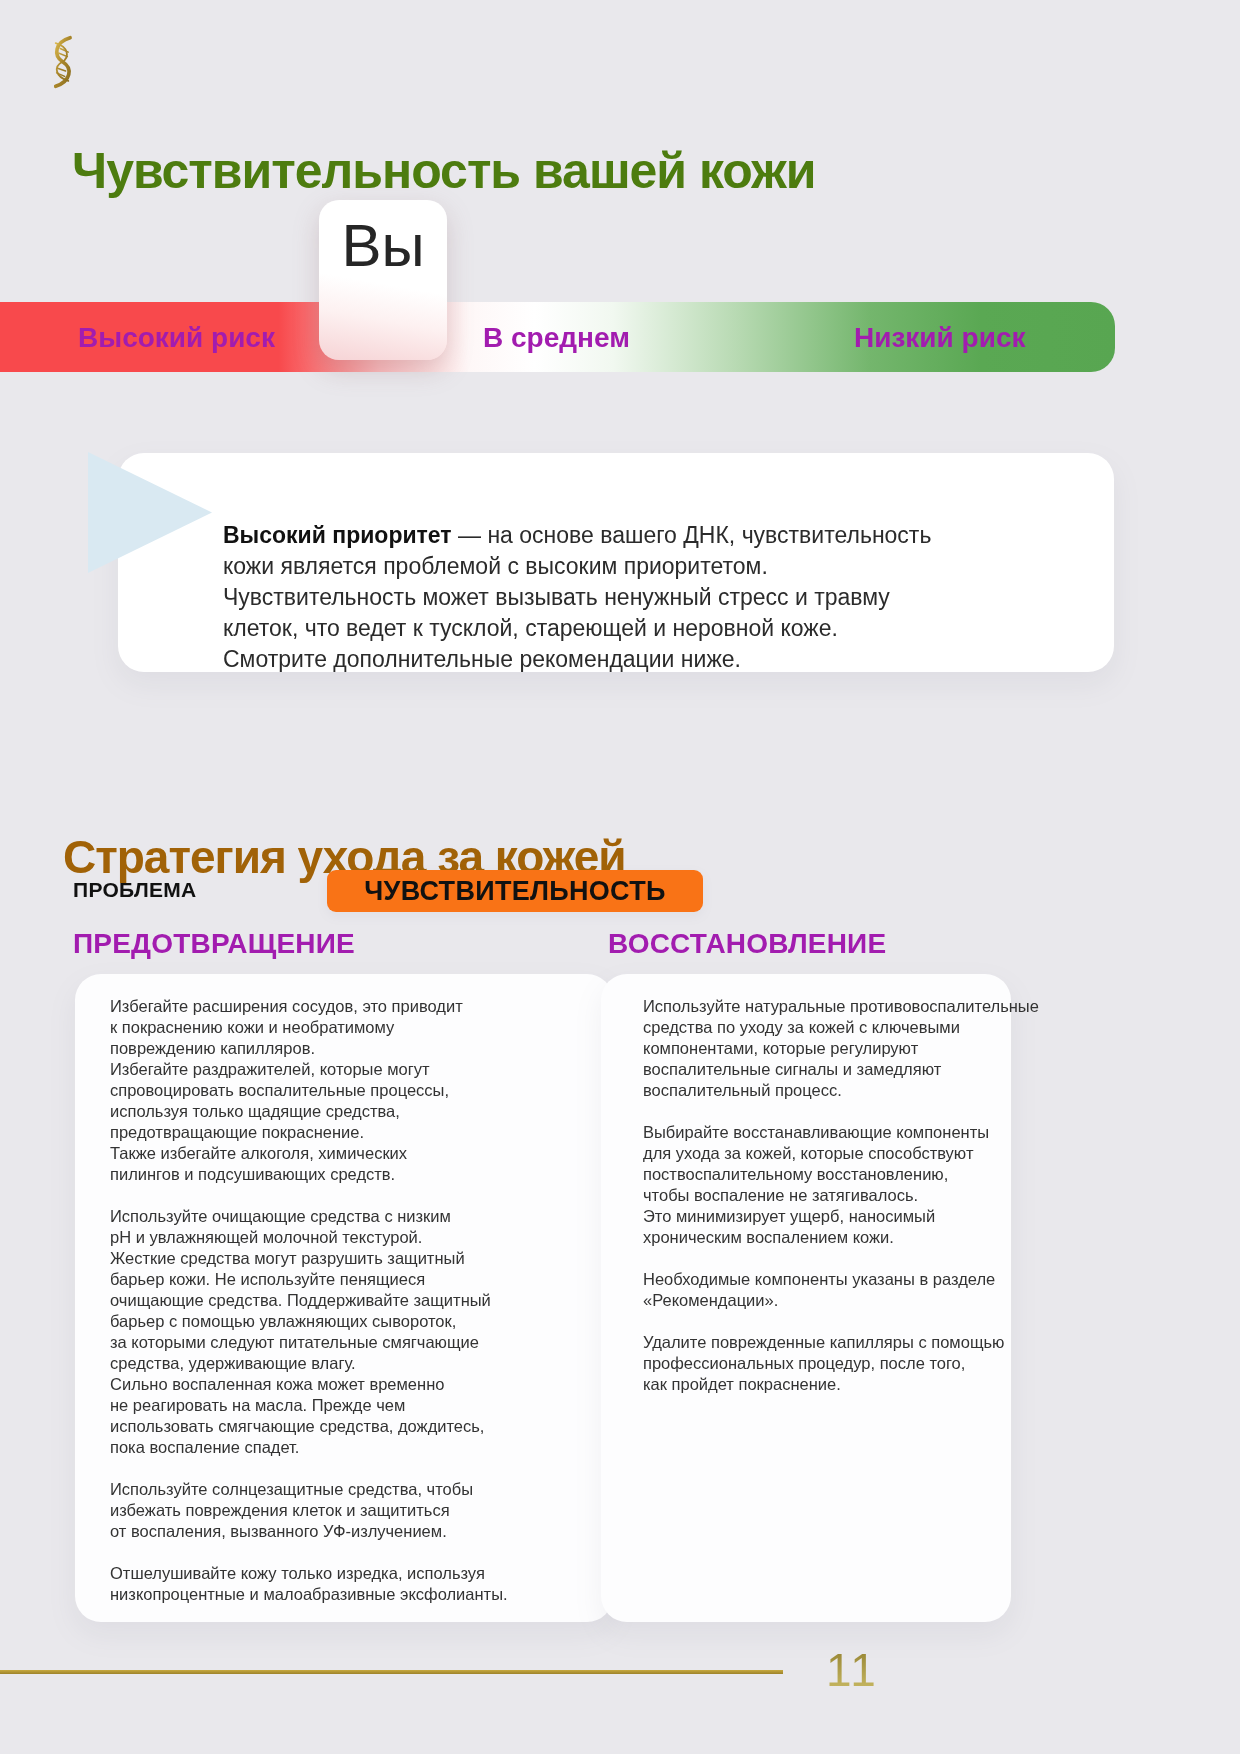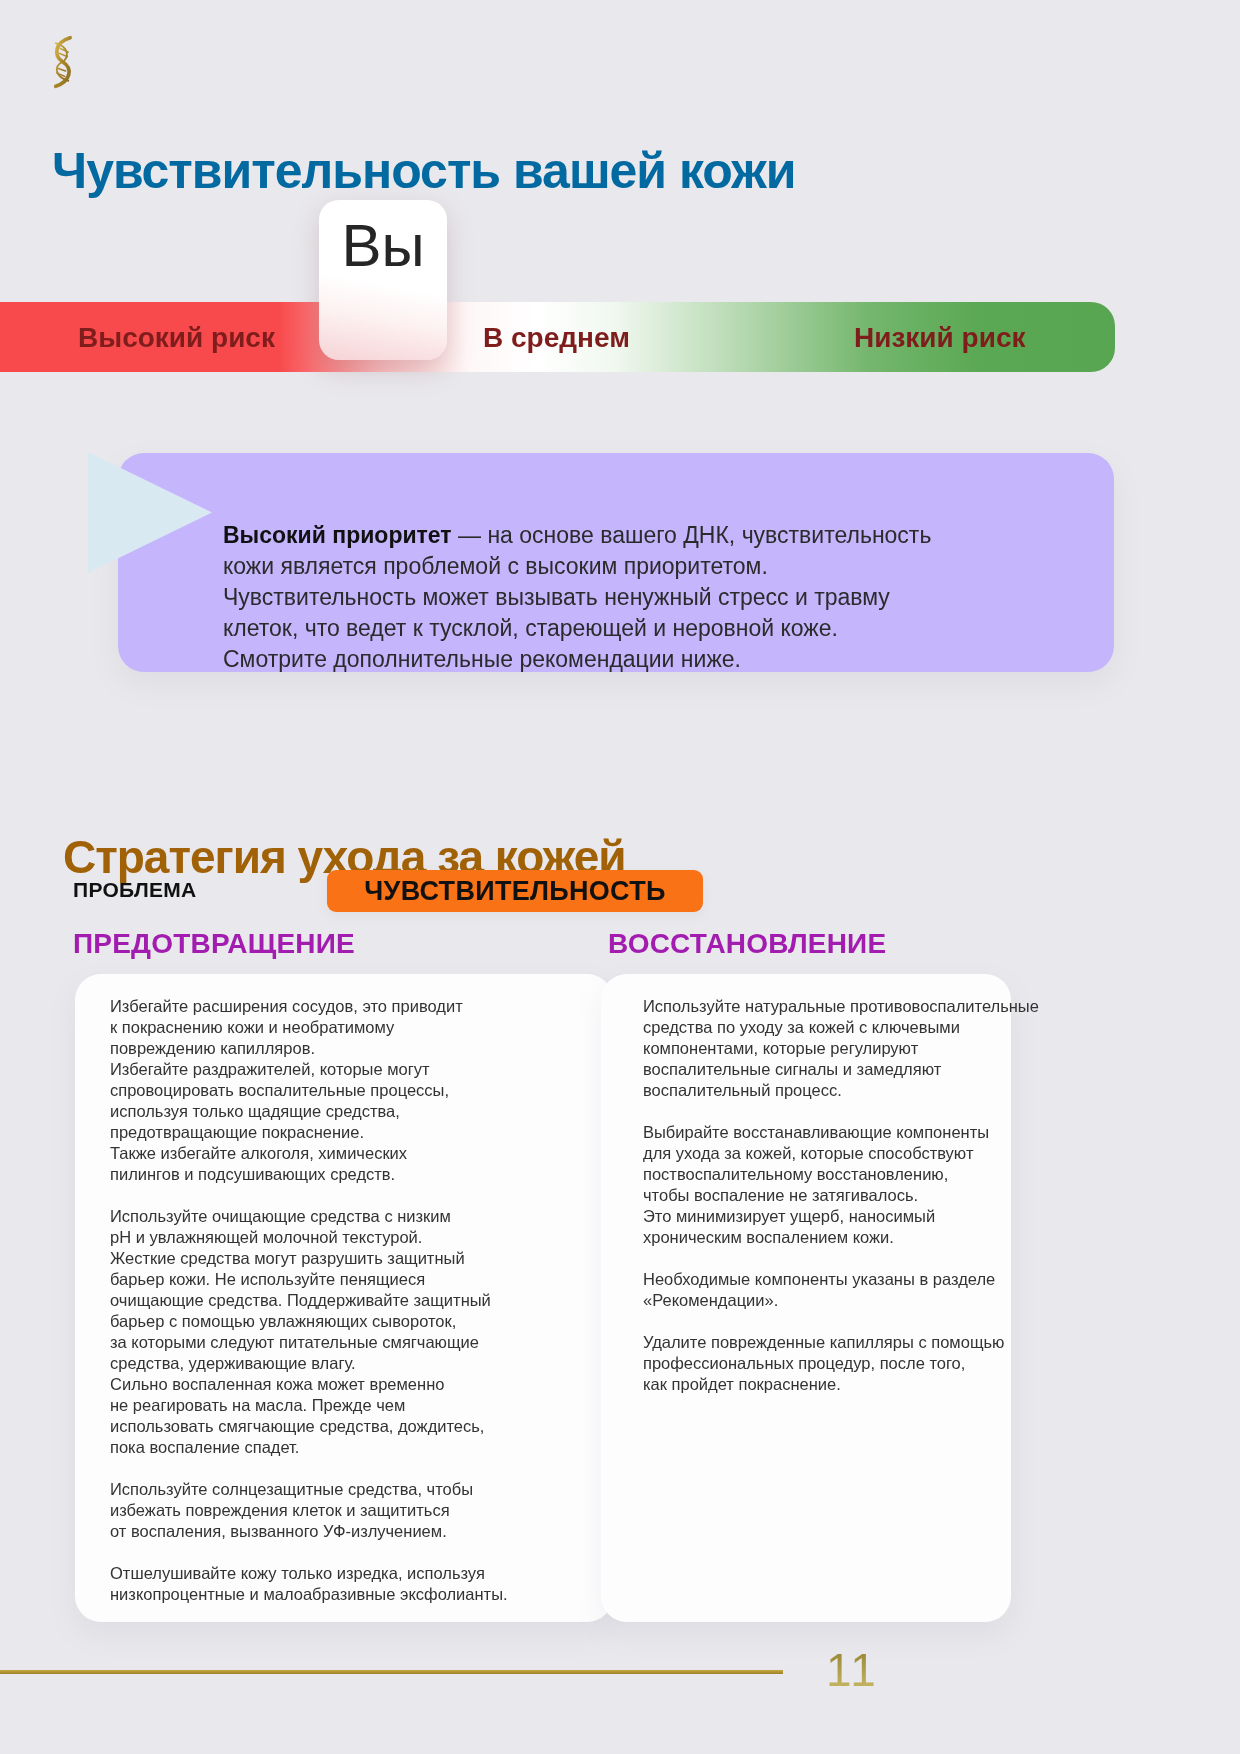--- a/index.html
+++ b/index.html
@@ -7,34 +7,34 @@
     width:1240px;height:1754px;position:relative;overflow:hidden;
     background:#e9e8ec;
     font-family:"Liberation Sans",sans-serif;
     -webkit-font-smoothing:antialiased;
   }
   .abs{position:absolute;}
 
   
   .logo{left:44px;top:34px;width:36px;height:56px;}
   .page-title{
-    left:52px;top:108px;width:1060px;
-    font-size:50px;font-weight:800;letter-spacing:-1px;color:#0369a1;
+    left:72px;top:108px;width:1060px;
+    font-size:50px;font-weight:800;letter-spacing:-1px;color:#4d7c0f;
   }
 
   
   .risk-bar{
     left:0;top:302px;width:1115px;height:70px;
     border-radius:0 24px 24px 0;z-index:1;
     background:linear-gradient(90deg,
       #f8494c 0%, #f8494c 25%, #fbb9ba 34%, #fef7f7 42%, #ffffff 48%,
       #f1f8f0 55%, #b8dab3 66%, #74b66d 78%, #5aa853 88%, #58a651 100%);
   }
   .risk-label{
-    top:322px;font-size:28px;font-weight:600;color:#7f1d1d;z-index:2;white-space:nowrap;
+    top:322px;font-size:28px;font-weight:600;color:#a21caf;z-index:2;white-space:nowrap;
   }
   .risk-label.high{left:78px;}
   .risk-label.medium{left:483px;}
   .risk-label.low{left:854px;}
   .you-marker{
     left:319px;top:200px;width:128px;height:160px;border-radius:20px;z-index:3;
     background:linear-gradient(190deg,#ffffff 0%,#ffffff 52%,#fdf1f1 72%,#f6d3d5 100%);
     box-shadow:0 10px 26px rgba(150,110,120,0.28);
     display:flex;justify-content:center;
   }
@@ -43,21 +43,21 @@
   }
 
   
   .priority-triangle{
     left:88px;top:452px;width:124px;height:121px;z-index:5;
     background:#d9e9f2;
     clip-path:polygon(0 0,100% 50%,0 100%);
   }
   .priority-card{
     left:118px;top:453px;width:996px;height:219px;border-radius:26px;z-index:4;
-    background:#c4b5fd;box-shadow:0 12px 28px rgba(130,130,150,0.10);
+    background:#ffffff;box-shadow:0 12px 28px rgba(130,130,150,0.10);
   }
   .priority-text{
     position:absolute;left:105px;top:44px;width:860px;
     font-size:23px;line-height:31px;color:#2b2b2b;white-space:pre-line;
   }
   .priority-text .lead{font-weight:700;color:#111;}
 
   
   .strategy-title{
     left:63px;top:792px;width:1000px;

